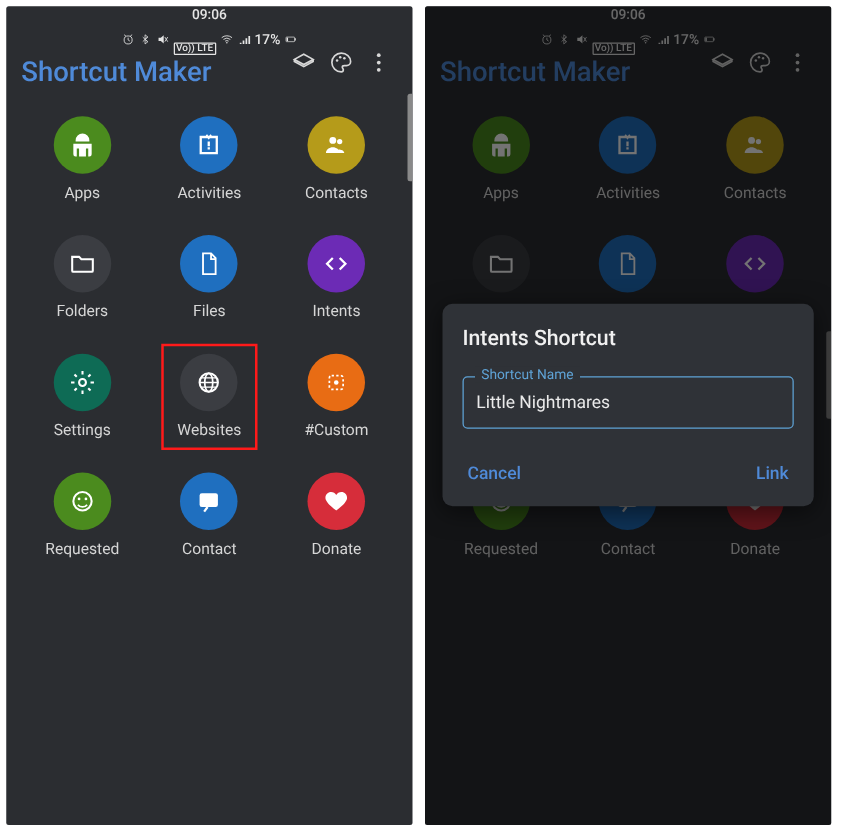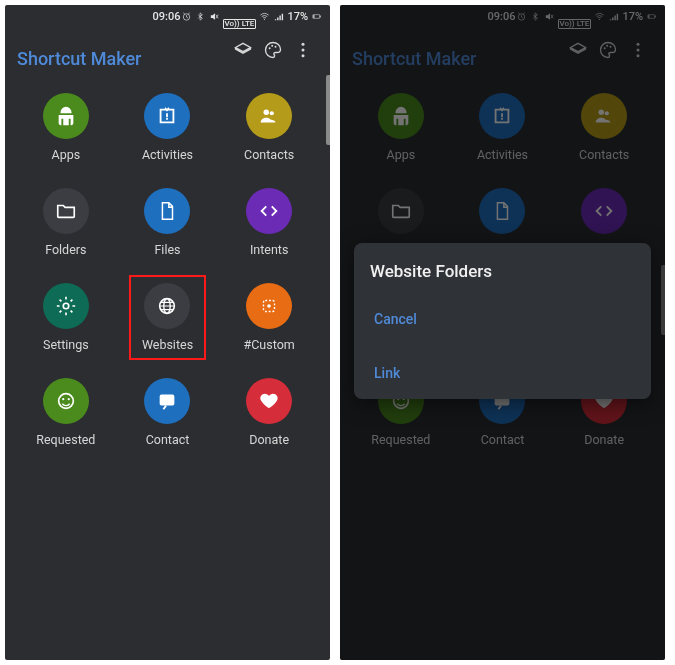--- a/index.html
+++ b/index.html
@@ -27,38 +27,39 @@
     content: "";
     position: absolute;
     inset: 0;
     background: rgba(0,0,0,0.55);
     z-index: 5;
   }
   .status-bar {
     height: 22px;
     display: flex;
     align-items: center;
-    justify-content: flex-end;
+    justify-content: flex-start;
     padding: 0 8px;
     color: #e5e5e5;
     font-size: 11px;
     font-weight: 500;
+    flex-direction: column;
   }
   .status-right { display:flex; align-items:center; gap:3px; }
   .status-right svg { width:11px; height:11px; fill:#e5e5e5; }
   .app-bar {
     height: 46px;
     display: flex;
     align-items: center;
     padding: 0 12px;
   }
   .app-title {
     flex: 1;
     color: #4f8ad8;
-    font-size: 18px;
+    font-size: 22px;
     font-weight: 500;
     margin-top: 16px;
   }
   .app-bar .icon-btn {
     width: 30px;
     height: 30px;
     display: flex;
     align-items: center;
     justify-content: center;
     color: #d8d8d8;
@@ -152,21 +153,20 @@
     padding: 0 5px;
     color: #5fa3d6;
     font-size: 11px;
   }
   .field.idle .field-label { color: #a0a4aa; }
   .dialog-actions {
     display: flex;
     justify-content: space-between;
     gap: 26px;
     padding-top: 4px;
-    flex-direction: column;
   }
   .dialog-actions .btn {
     color: #4f8ad8;
     font-size: 14px;
     font-weight: 500;
     cursor: pointer;
     padding: 6px 4px;
   }
   .badge { font-size:8px; border:0.5px solid #e5e5e5; padding:0 1px; border-radius:1px; line-height:1;margin-top:16px; }
 </style>
@@ -546,19 +546,23 @@
           <svg viewBox="0 0 24 24">
             <use href="#i-heart"></use>
           </svg>
         </div>
         <div class="label">Donate</div>
       </div>
     </div>
   <div class="scroll-indicator" style="top:260px"></div>
 
   <div class="dialog">
-    <div class="dialog-title">Website Folders</div>
+    <div class="dialog-title">Intents Shortcut</div>
+    <div class="field">
+      <div class="field-label">Shortcut Name</div>
+      <div class="field-border">Little Nightmares</div>
+    </div>
     <div class="dialog-actions">
       <div class="btn">Cancel</div>
       <div class="btn">Link</div>
     </div>
   </div>
 </div>
 
 </body></html>

